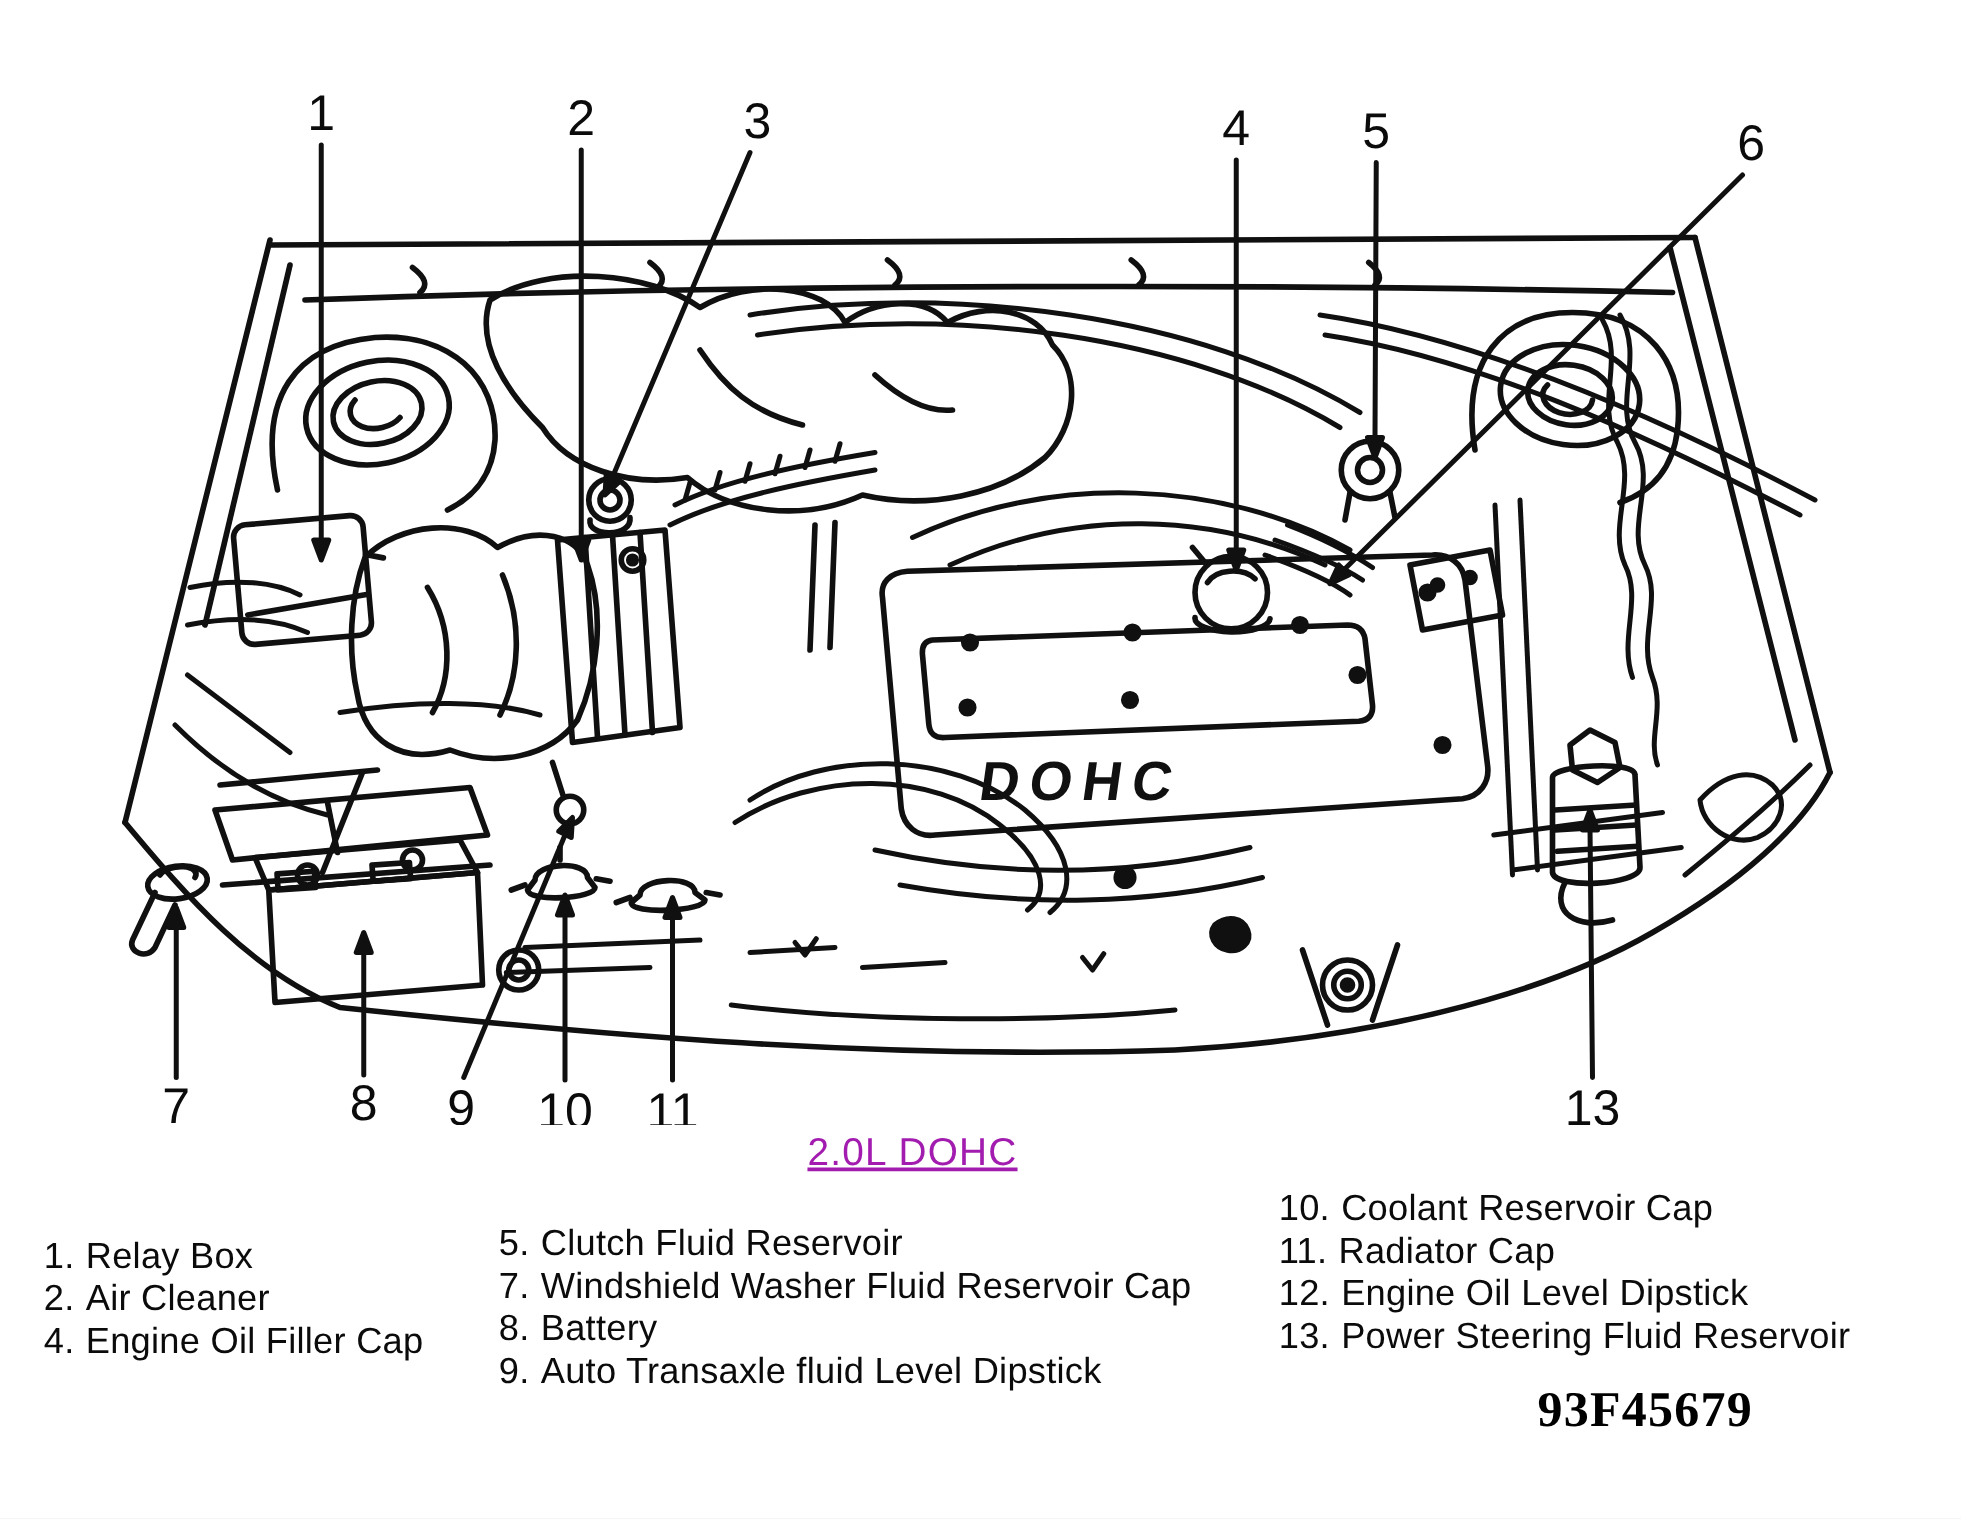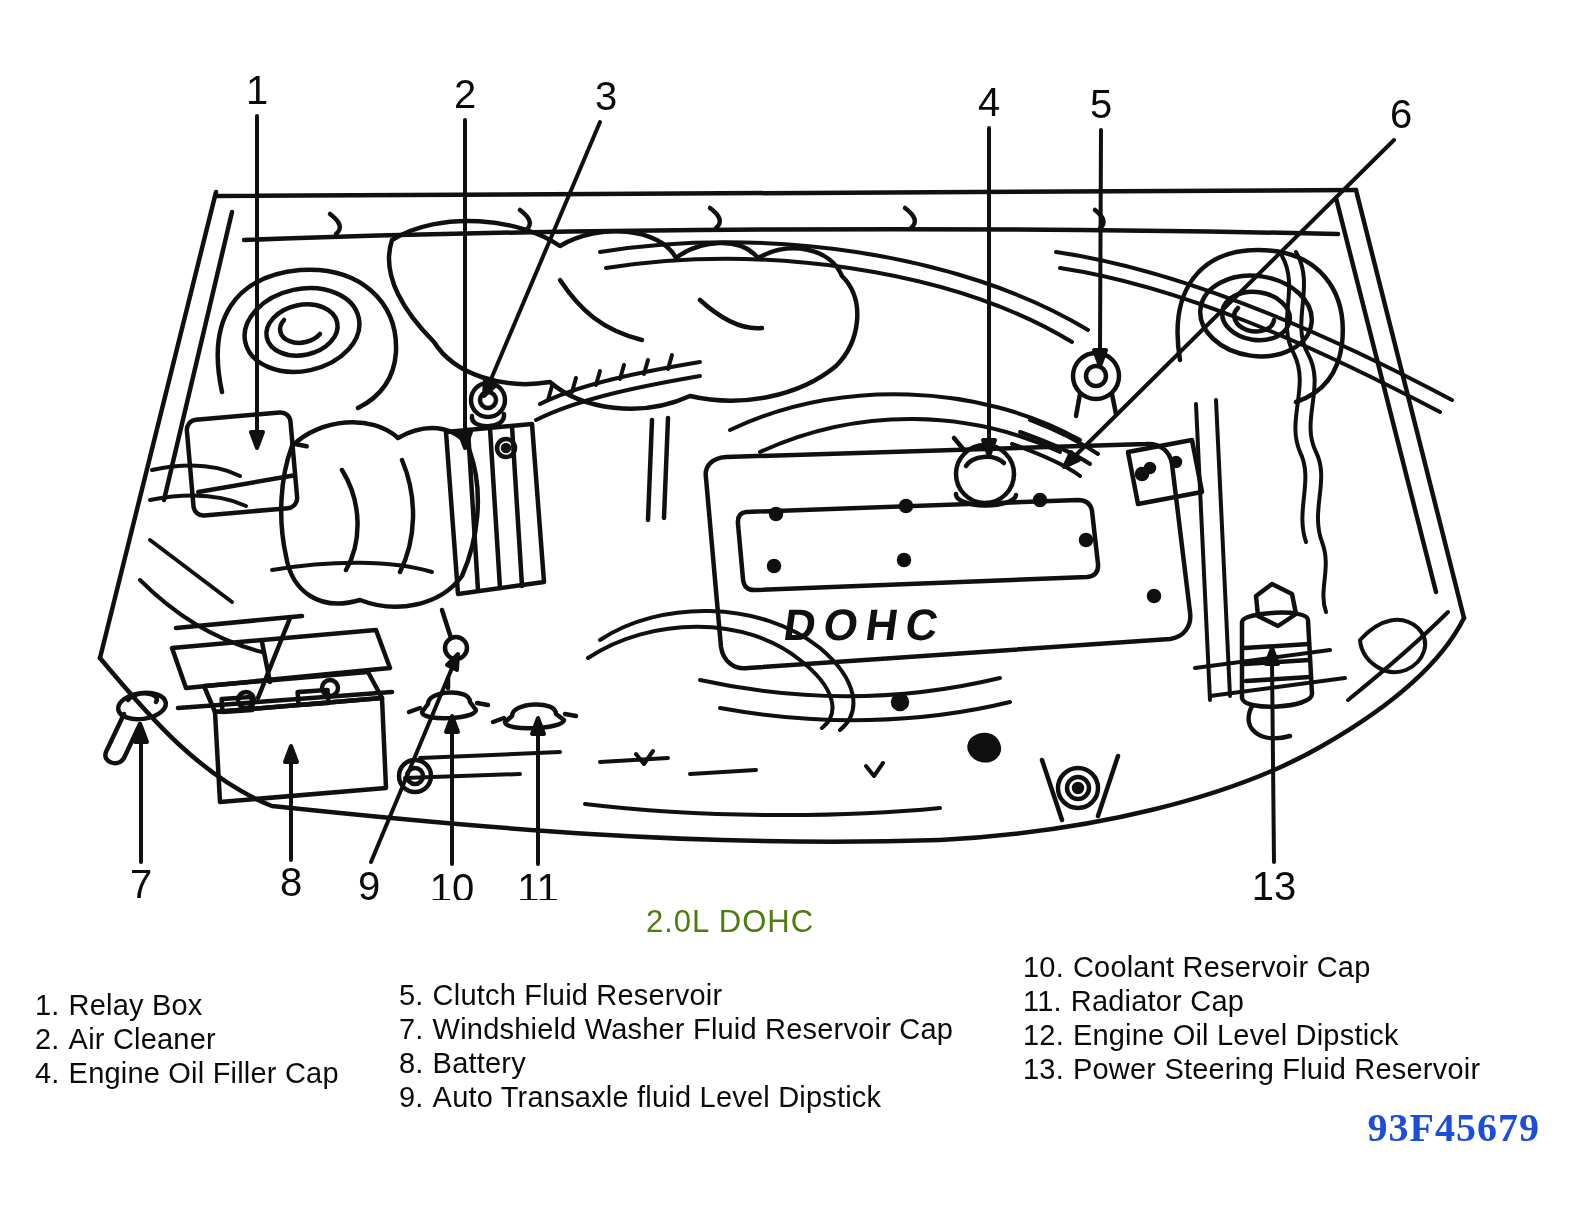--- a/index.html
+++ b/index.html
@@ -7,32 +7,31 @@
     position:relative;
     width:1569px;height:1215px;
     background:#ffffff;
     font-family:"Liberation Sans", sans-serif;
     color:#0b0b0b;
     overflow:hidden;
   }
   .drawing{position:absolute;left:0;top:0;}
   .title{
     position:absolute;left:450px;top:904px;width:560px;
-    text-align:center;font-size:31px;letter-spacing:1px;color:#4d7c0f;
+    text-align:center;font-size:31px;letter-spacing:1px;color:#a21caf;text-decoration:underline;
   }
   .legend-col{position:absolute;font-size:29px;line-height:34px;letter-spacing:.2px;white-space:nowrap;}
   .legend-col .num{display:inline-block;margin-right:9px;}
   #col1{left:35px;top:988px;}
   #col2{left:399px;top:954px;margin-top:24px;}
   #col3{left:1023px;top:950px;}
   .fig-code{
     position:absolute;left:1230px;top:1104px;width:310px;
-    text-align:right;
     font-family:"Liberation Serif", serif;
-    font-weight:bold;font-size:40px;letter-spacing:1px;color:#1d4ed8;
+    font-weight:bold;font-size:40px;letter-spacing:1px;color:#000000;
   }
   svg *{vector-effect:none;}
 </style>
 </head>
 <body>
 
 <div class="page">
 
   <svg class="drawing" width="1569" height="900" viewBox="0 0 1569 900" fill="none" stroke="#101010" stroke-width="4.5" stroke-linecap="round" stroke-linejoin="round">
 

